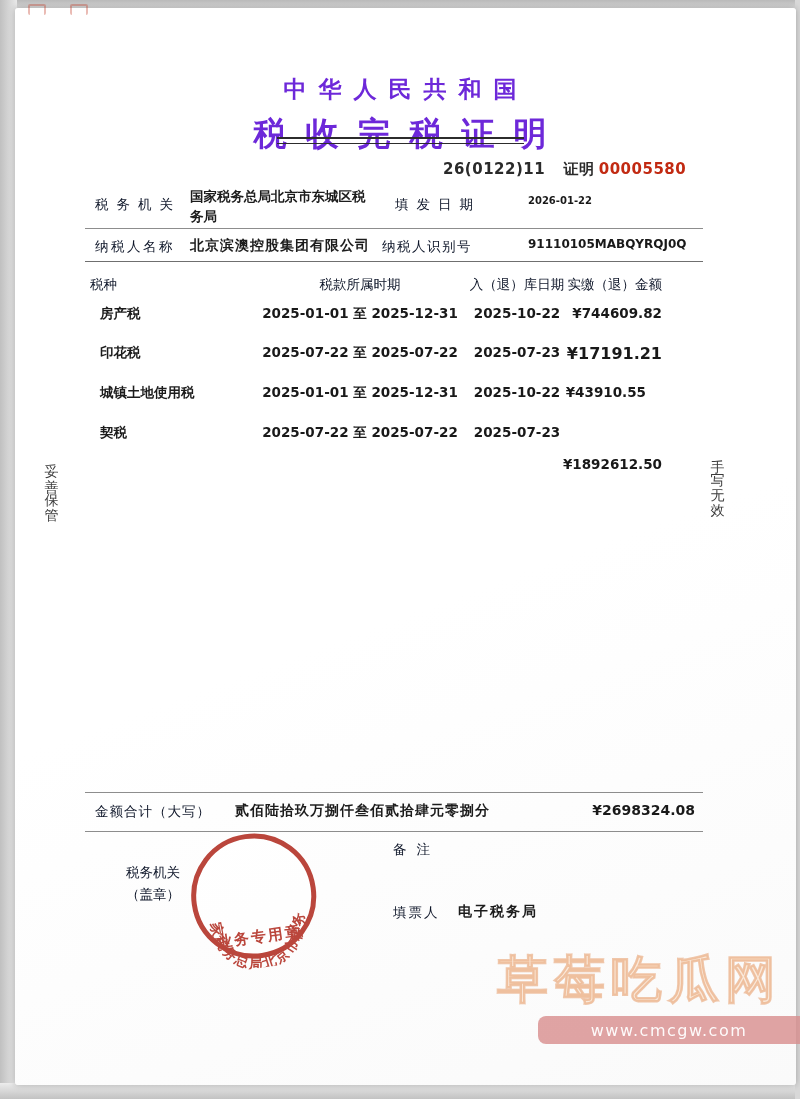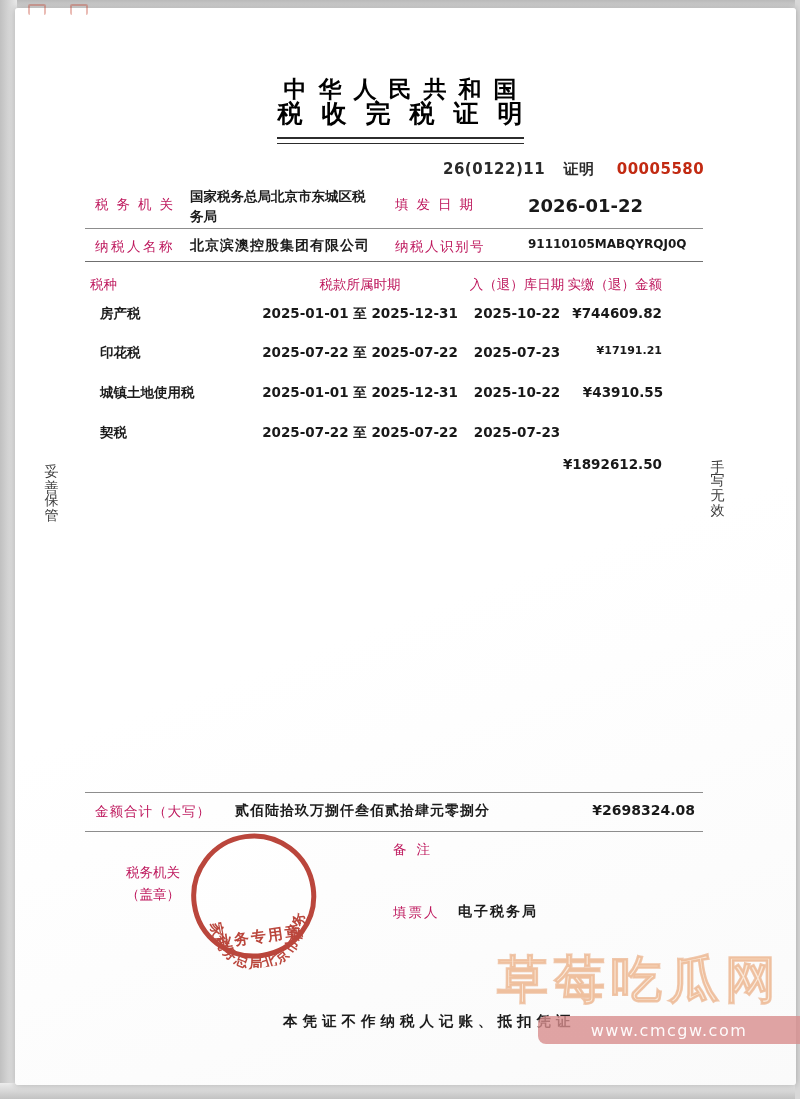--- a/index.html
+++ b/index.html
@@ -6,28 +6,28 @@
   body{width:800px;height:1099px;background:#c9c9c9;font-family:"Liberation Serif","DejaVu Serif",serif;color:#2a2a2a;}
   .page{position:relative;width:800px;height:1099px;overflow:hidden;background:#cfcfcf;}
   .edge-top{position:absolute;left:0;top:0;width:100%;height:9px;background:linear-gradient(#b9b9b9,#dedede);}
   .edge-left{position:absolute;left:0;top:0;width:17px;height:100%;background:linear-gradient(90deg,#c0c0c0,#e9e9e9);}
   .edge-bottom{position:absolute;left:0;bottom:0;width:100%;height:16px;background:linear-gradient(#ececec,#c2c2c2);}
   .edge-right{position:absolute;right:0;top:0;width:5px;height:100%;background:#d8d8d8;}
   .sheet{position:absolute;left:15px;top:8px;right:4px;bottom:14px;background:linear-gradient(160deg,#ffffff 55%,#fafafa);border-radius:3px;box-shadow:0 0 6px rgba(0,0,0,.25);}
   .abs{position:absolute;}
   .kai{font-family:"Liberation Serif","DejaVu Serif",serif;}
   .num{font-family:"DejaVu Sans","Liberation Sans",sans-serif;font-weight:700;color:#191919;}
-  .title{left:0;right:0;text-align:center;font-weight:700;color:#000000;}
+  .title{left:0;right:0;text-align:center;font-weight:700;color:#6d28d9;}
   .t1{top:74px;font-size:23px;letter-spacing:12px;text-indent:12px;}
-  .t2{top:97px;font-size:25px;letter-spacing:19px;text-indent:19px;}
+  .t2{top:112px;font-size:33px;letter-spacing:19px;text-indent:19px;}
   .dbl-line{left:277px;top:137px;width:247px;height:4px;border-top:2px solid #2c2c2c;border-bottom:1px solid #2c2c2c;}
   .cert{left:443px;top:160px;font-size:15px;font-weight:700;letter-spacing:.5px;}
   .cert .code{font-family:"DejaVu Sans","Liberation Sans",sans-serif;}
-  .cert .red{color:#c22a12;font-family:"DejaVu Sans","Liberation Sans",sans-serif;margin-left:18px;}
-  .lbl{font-size:13.5px;color:#be185d;}
+  .cert .red{color:#c22a12;font-family:"DejaVu Sans","Liberation Sans",sans-serif;margin-left:0;}
+  .lbl{font-size:13.5px;color:#0f172a;}
   .val{font-size:13.5px;font-weight:700;color:#1c1c1c;}
   .hline{left:85px;width:618px;border-top:1px solid #8d8d8d;height:0;}
   .col-c{text-align:center;}
   .col-r{text-align:right;}
   .vside{font-size:14px;color:#3b3b3b;writing-mode:vertical-rl;letter-spacing:15px;}
   .stamp-svg{left:188px;top:828px;transform:rotate(-8deg);opacity:.92;}
   .wm-name{left:497px;top:946px;font-size:51px;font-weight:400;letter-spacing:6px;font-family:"DejaVu Sans","Liberation Sans",sans-serif;color:rgba(252,238,224,.78);-webkit-text-stroke:2.5px rgba(232,164,116,.6);text-shadow:0 0 1px rgba(230,160,110,.4);}
   .wm-bar{left:538px;top:1016px;width:262px;height:28px;background:rgba(216,141,141,.8);border-radius:8px 0 0 8px;display:flex;align-items:center;justify-content:center;}
   .wm-bar span{color:rgba(255,255,255,.95);font-size:16px;letter-spacing:1.5px;font-family:"DejaVu Sans","Liberation Sans",sans-serif;}
   .red-mark{border:2px solid rgba(195,60,40,.35);border-bottom:none;border-radius:2px;width:14px;height:9px;}
@@ -51,51 +51,51 @@
 
   <div class="abs cert">
     <span class="code">26(0122)11</span>
     <span class="kai" style="margin-left:14px;">证明</span>
     <span class="red">00005580</span>
   </div>
 
   <div class="abs lbl" style="left:95px;top:196px;letter-spacing:8px;">税务机关</div>
   <div class="abs val kai" style="left:190px;top:187px;width:176px;line-height:20px;">国家税务总局北京市东城区税务局</div>
   <div class="abs lbl" style="left:395px;top:196px;letter-spacing:8px;">填发日期</div>
-  <div class="abs num" style="left:528px;top:195px;font-size:18px;">2026-01-22</div>
+  <div class="abs num" style="left:528px;top:195px;font-size:10px;">2026-01-22</div>
   <div class="abs hline" style="top:228px;"></div>
 
   <div class="abs lbl" style="left:95px;top:238px;letter-spacing:2.5px;">纳税人名称</div>
   <div class="abs val kai" style="left:190px;top:237px;font-size:14px;letter-spacing:1px;">北京滨澳控股集团有限公司</div>
-  <div class="abs lbl" style="left:395px;top:238px;letter-spacing:1.5px;">纳税人识别号</div>
+  <div class="abs lbl" style="left:382px;top:238px;letter-spacing:1.5px;">纳税人识别号</div>
   <div class="abs num" style="left:528px;top:237px;font-size:12px;">91110105MABQYRQJ0Q</div>
   <div class="abs hline" style="top:261px;border-top-color:#6f6f6f;"></div>
 
   <div class="abs lbl" style="left:90px;top:276px;">税种</div>
   <div class="abs lbl col-c" style="left:255px;top:276px;width:210px;">税款所属时期</div>
   <div class="abs lbl col-c" style="left:458px;top:276px;width:118px;">入（退）库日期</div>
   <div class="abs lbl col-r" style="left:560px;top:276px;width:102px;">实缴（退）金额</div>
 
   <div>
     <div class="abs val kai" style="left:100px;top:305px;">房产税</div>
     <div class="abs num col-c" style="left:255px;top:305px;width:210px;font-size:13.5px;">2025-01-01 至 2025-12-31</div>
     <div class="abs num col-c" style="left:458px;top:305px;width:118px;font-size:13.5px;">2025-10-22</div>
     <div class="abs num col-r" style="left:560px;top:305px;width:102px;font-size:13.5px;">¥744609.82</div>
   </div>
   <div>
     <div class="abs val kai" style="left:100px;top:344px;">印花税</div>
     <div class="abs num col-c" style="left:255px;top:344px;width:210px;font-size:13.5px;">2025-07-22 至 2025-07-22</div>
     <div class="abs num col-c" style="left:458px;top:344px;width:118px;font-size:13.5px;">2025-07-23</div>
-    <div class="abs num col-r" style="left:560px;top:344px;width:102px;font-size:11px;">¥17191.21</div>
+    <div class="abs num col-r" style="left:560px;top:344px;width:102px;font-size:16px;">¥17191.21</div>
   </div>
   <div>
     <div class="abs val kai" style="left:100px;top:384px;">城镇土地使用税</div>
     <div class="abs num col-c" style="left:255px;top:384px;width:210px;font-size:13.5px;">2025-01-01 至 2025-12-31</div>
     <div class="abs num col-c" style="left:458px;top:384px;width:118px;font-size:13.5px;">2025-10-22</div>
-    <div class="abs num col-r" style="left:572px;top:384px;width:102px;font-size:13.5px;text-align:center;">¥43910.55</div>
+    <div class="abs num col-r" style="left:544px;top:384px;width:102px;font-size:13.5px;">¥43910.55</div>
   </div>
   <div>
     <div class="abs val kai" style="left:100px;top:424px;">契税</div>
     <div class="abs num col-c" style="left:255px;top:424px;width:210px;font-size:13.5px;">2025-07-22 至 2025-07-22</div>
     <div class="abs num col-c" style="left:458px;top:424px;width:118px;font-size:13.5px;">2025-07-23</div>
     <div class="abs num col-r" style="left:560px;top:424px;width:102px;font-size:13.5px;margin-top:32px;">¥1892612.50</div>
   </div>
 
   <div class="abs vside" style="left:42px;top:452px;">妥善保管</div>
   <div class="abs vside" style="left:708px;top:448px;">手写无效</div>
@@ -116,19 +116,18 @@
 
   <svg class="abs stamp-svg" width="132" height="140" viewBox="0 0 132 140">
     <circle cx="66" cy="68" r="60" fill="rgba(255,255,255,0.65)" stroke="#b5372c" stroke-width="5"></circle>
     <path id="arcPath" d="M 21.5,83 A 46,46 0 1 0 110.5,83" fill="none"></path>
     <text font-size="14" font-weight="bold" fill="#b5372c" letter-spacing="1.5" font-family="Liberation Serif, DejaVu Serif, serif">
       <textPath href="#arcPath" startOffset="50%" text-anchor="middle">国家税务总局北京市税务局</textPath>
     </text>
     <text x="66" y="114" text-anchor="middle" font-size="15" font-weight="bold" fill="#b5372c" letter-spacing="2" font-family="Liberation Serif, DejaVu Serif, serif">业务专用章</text>
   </svg>
 
-  <div class="abs val kai" style="left:283px;top:1012px;font-size:14.5px;letter-spacing:5px;font-weight:600;">本凭证不作纳税人记账、抵扣凭证</div>
 
   <div class="abs wm-name">草莓吃瓜网</div>
   <div class="abs wm-bar">
     <span>www.cmcgw.com</span>
   </div>
 </div>
 
 </body></html>

